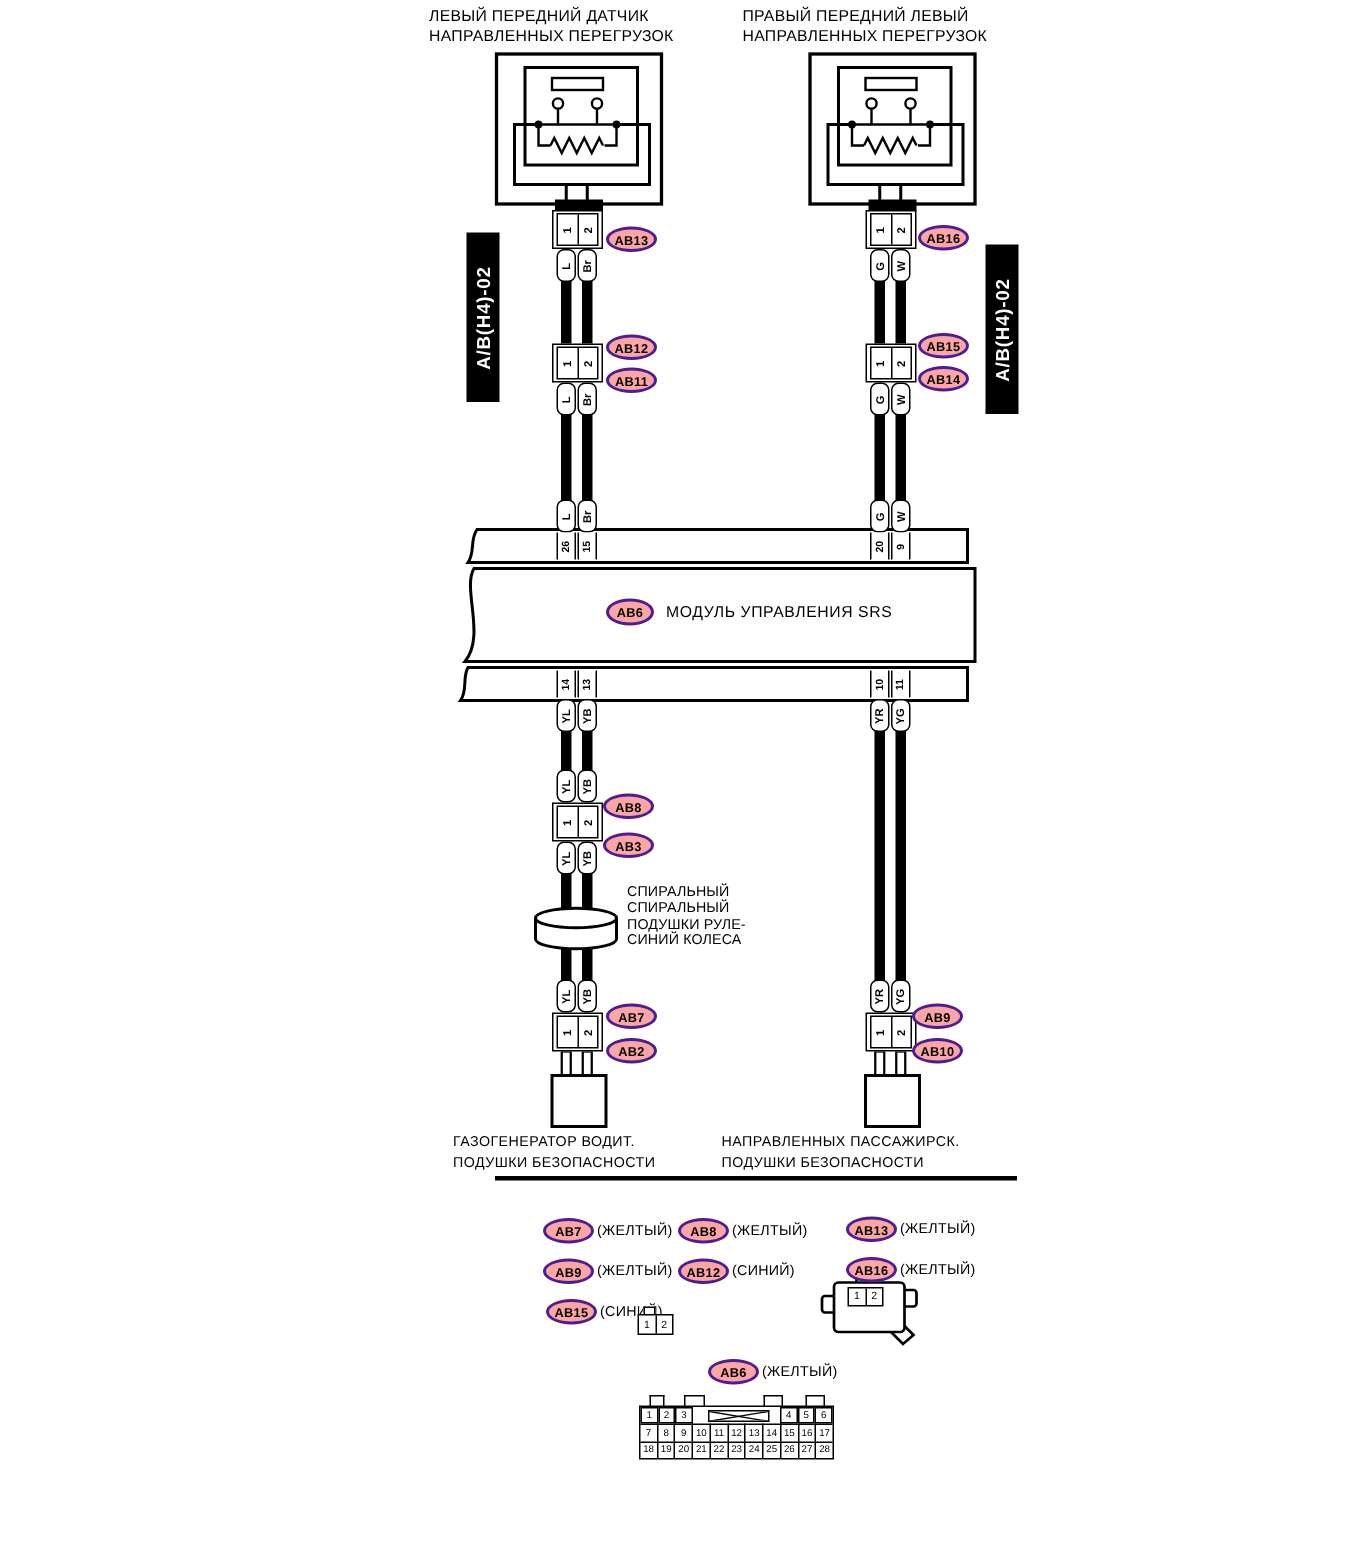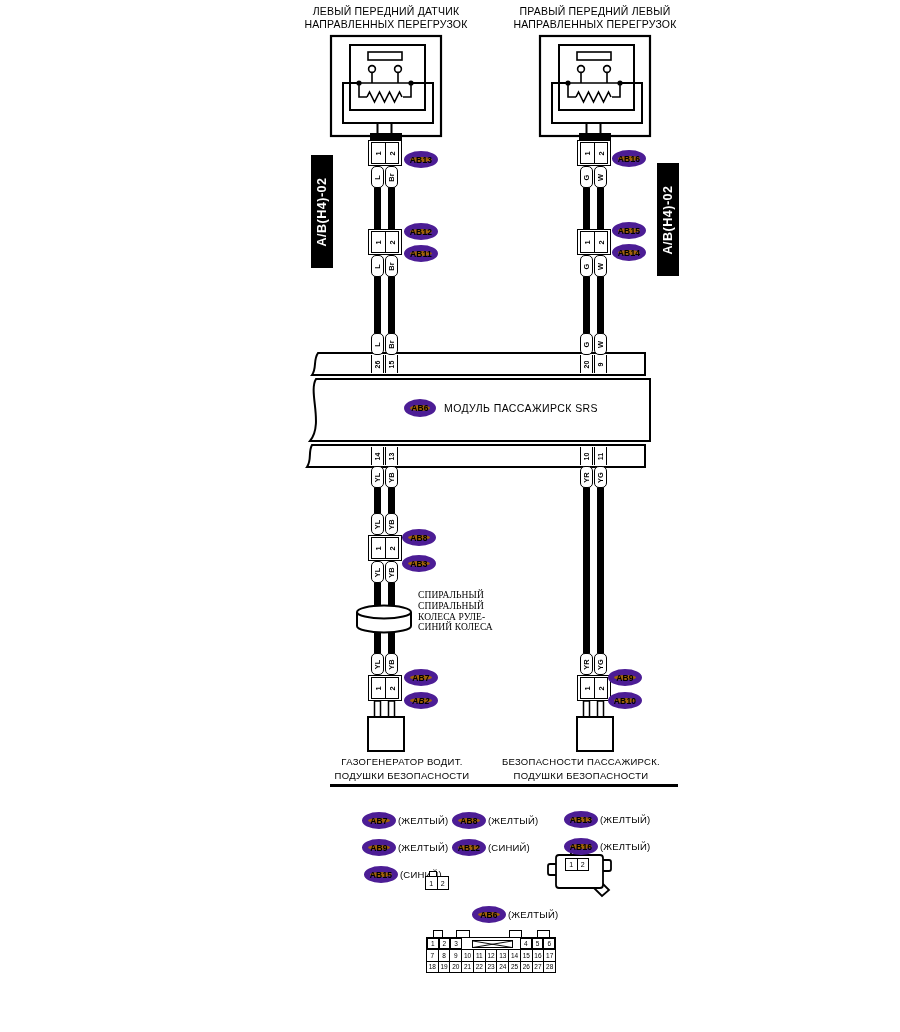--- a/index.html
+++ b/index.html
@@ -1,38 +1,38 @@
 <!DOCTYPE html>
 <html><head>
 <meta charset="utf-8">
 <style>
   html,body{margin:0;padding:0;background:#fff;}
   .stage{position:relative;width:900px;height:1032px;background:#fff;overflow:hidden;
          font-family:"Liberation Sans",sans-serif;color:#000;}
   .stage svg{position:absolute;left:0;top:0;}
   .vtext{display:inline-block;transform:rotate(-90deg);white-space:nowrap;}
-  .title{position:absolute;width:200px;text-align:center;font-size:10.5px;line-height:12.5px;letter-spacing:.2px;}
+  .title{position:absolute;width:200px;text-align:left;font-size:10.5px;line-height:12.5px;letter-spacing:.2px;}
   .sidetag{position:absolute;width:22px;height:113px;background:#000;color:#fff;display:flex;align-items:center;justify-content:center;}
   .sidetag .vtext{font-size:12.5px;font-weight:bold;letter-spacing:.5px;}
   .pill{position:absolute;width:13px;height:22px;background:#fff;border:1.5px solid #000;border-radius:5px;
         display:flex;align-items:center;justify-content:center;box-sizing:border-box;}
   .pill .vtext{font-size:7.5px;font-weight:bold;}
   .pbox{position:absolute;width:34px;height:26px;border:1.5px solid #000;background:#fff;box-sizing:border-box;padding:1px 2px;}
   .pbox .inner{width:100%;height:100%;border:1.5px solid #000;box-sizing:border-box;display:flex;}
   .pbox .cell{flex:1;display:flex;align-items:center;justify-content:center;}
   .pbox .cell + .cell{border-left:1.5px solid #000;}
   .pbox .vtext{font-size:7.5px;font-weight:bold;}
   .modpin{position:absolute;width:13px;height:18px;background:#fff;border-left:1.5px solid #000;border-right:1.5px solid #000;
           box-sizing:border-box;display:flex;align-items:center;justify-content:center;}
   .modpin .vtext{font-size:7px;font-weight:bold;}
-  .oval{position:absolute;width:34px;height:17px;border:6px solid #4c1d95;border-radius:50%;background:#a16207;
+  .oval{position:absolute;width:34px;height:17px;border:2px solid #4c1d95;border-radius:50%;background:#fca5a5;
         display:flex;align-items:center;justify-content:center;font-size:8.5px;font-weight:bold;box-sizing:border-box;letter-spacing:.2px;}
   .modlabel{position:absolute;font-size:10.5px;letter-spacing:.4px;}
   .caption4{position:absolute;font-size:9.5px;line-height:10.8px;letter-spacing:.1px;}
-  .load{position:absolute;width:200px;text-align:center;font-size:9.5px;line-height:13.5px;letter-spacing:.3px;}
+  .load{position:absolute;width:200px;font-size:9.5px;line-height:13.5px;letter-spacing:.3px;}
   .sep{position:absolute;left:330px;top:784px;width:348px;height:2.5px;background:#000;}
   .legendtxt{position:absolute;height:17px;display:flex;align-items:center;font-size:9.5px;letter-spacing:.2px;}
   .sconn{position:absolute;width:24px;height:14px;border:1.5px solid #000;display:flex;box-sizing:border-box;background:#fff;}
   .sconn .cell{flex:1;display:flex;align-items:center;justify-content:center;font-size:7px;}
   .sconn .cell + .cell{border-left:1.5px solid #000;}
   .stab{position:absolute;border:1.5px solid #000;border-bottom:none;box-sizing:border-box;background:#fff;}
   .ab6box{position:absolute;left:426px;top:937px;width:128px;height:34px;border:1.5px solid #000;}
   .r1c{position:absolute;top:0;width:11.6px;height:11.3px;border:1px solid #000;box-sizing:border-box;
        display:flex;align-items:center;justify-content:center;font-size:6.5px;}
   .crow{position:absolute;left:0;width:128px;display:flex;box-sizing:border-box;height:11.35px;}
@@ -316,39 +316,39 @@
   <div class="oval" style="left:404px;top:151px;">AB13</div>
   <div class="oval" style="left:404px;top:223px;">AB12</div>
   <div class="oval" style="left:404px;top:245px;">AB11</div>
   <div class="oval" style="left:612px;top:150px;">AB16</div>
   <div class="oval" style="left:612px;top:222px;">AB15</div>
   <div class="oval" style="left:612px;top:244px;">AB14</div>
   <div class="oval" style="left:404px;top:399px;width:32px;height:18px;">AB6</div>
   <div class="oval" style="left:402px;top:529px;">AB8</div>
   <div class="oval" style="left:402px;top:555px;">AB3</div>
   <div class="oval" style="left:404px;top:669px;">AB7</div>
-  <div class="oval" style="left:404px;top:692px;font-style:italic;">AB2</div>
+  <div class="oval" style="left:404px;top:692px;">AB2</div>
   <div class="oval" style="left:608px;top:669px;">AB9</div>
   <div class="oval" style="left:608px;top:692px;">AB10</div>
 
-  <div class="modlabel" style="left:444px;top:402px;">МОДУЛЬ ПАССАЖИРСК SRS</div>
-
-  <div class="caption4" style="left:418px;top:590px;font-family:Liberation Serif, serif;">
+  <div class="modlabel" style="left:444px;top:402px;">МОДУЛЬ УПРАВЛЕНИЯ SRS</div>
+
+  <div class="caption4" style="left:418px;top:590px;">
     <div>СПИРАЛЬНЫЙ</div>
     <div>СПИРАЛЬНЫЙ</div>
-    <div>КОЛЕСА РУЛЕ-</div>
+    <div>ПОДУШКИ РУЛЕ-</div>
     <div>СИНИЙ КОЛЕСА</div>
   </div>
 
   <div class="load" style="left:302px;top:755px;">
     <div>ГАЗОГЕНЕРАТОР ВОДИТ.</div>
     <div>ПОДУШКИ БЕЗОПАСНОСТИ</div>
   </div>
   <div class="load" style="left:481px;top:755px;">
-    <div>БЕЗОПАСНОСТИ ПАССАЖИРСК.</div>
+    <div>НАПРАВЛЕННЫХ ПАССАЖИРСК.</div>
     <div>ПОДУШКИ БЕЗОПАСНОСТИ</div>
   </div>
 
   <div class="sep"></div>
 
   <div class="oval" style="left:362px;top:812px;">AB7</div>
   <div class="legendtxt" style="left:398px;top:812px;">(ЖЕЛТЫЙ)</div>
   <div class="oval" style="left:452px;top:812px;">AB8</div>
   <div class="legendtxt" style="left:488px;top:812px;">(ЖЕЛТЫЙ)</div>
   <div class="oval" style="left:564px;top:811px;">AB13</div>

